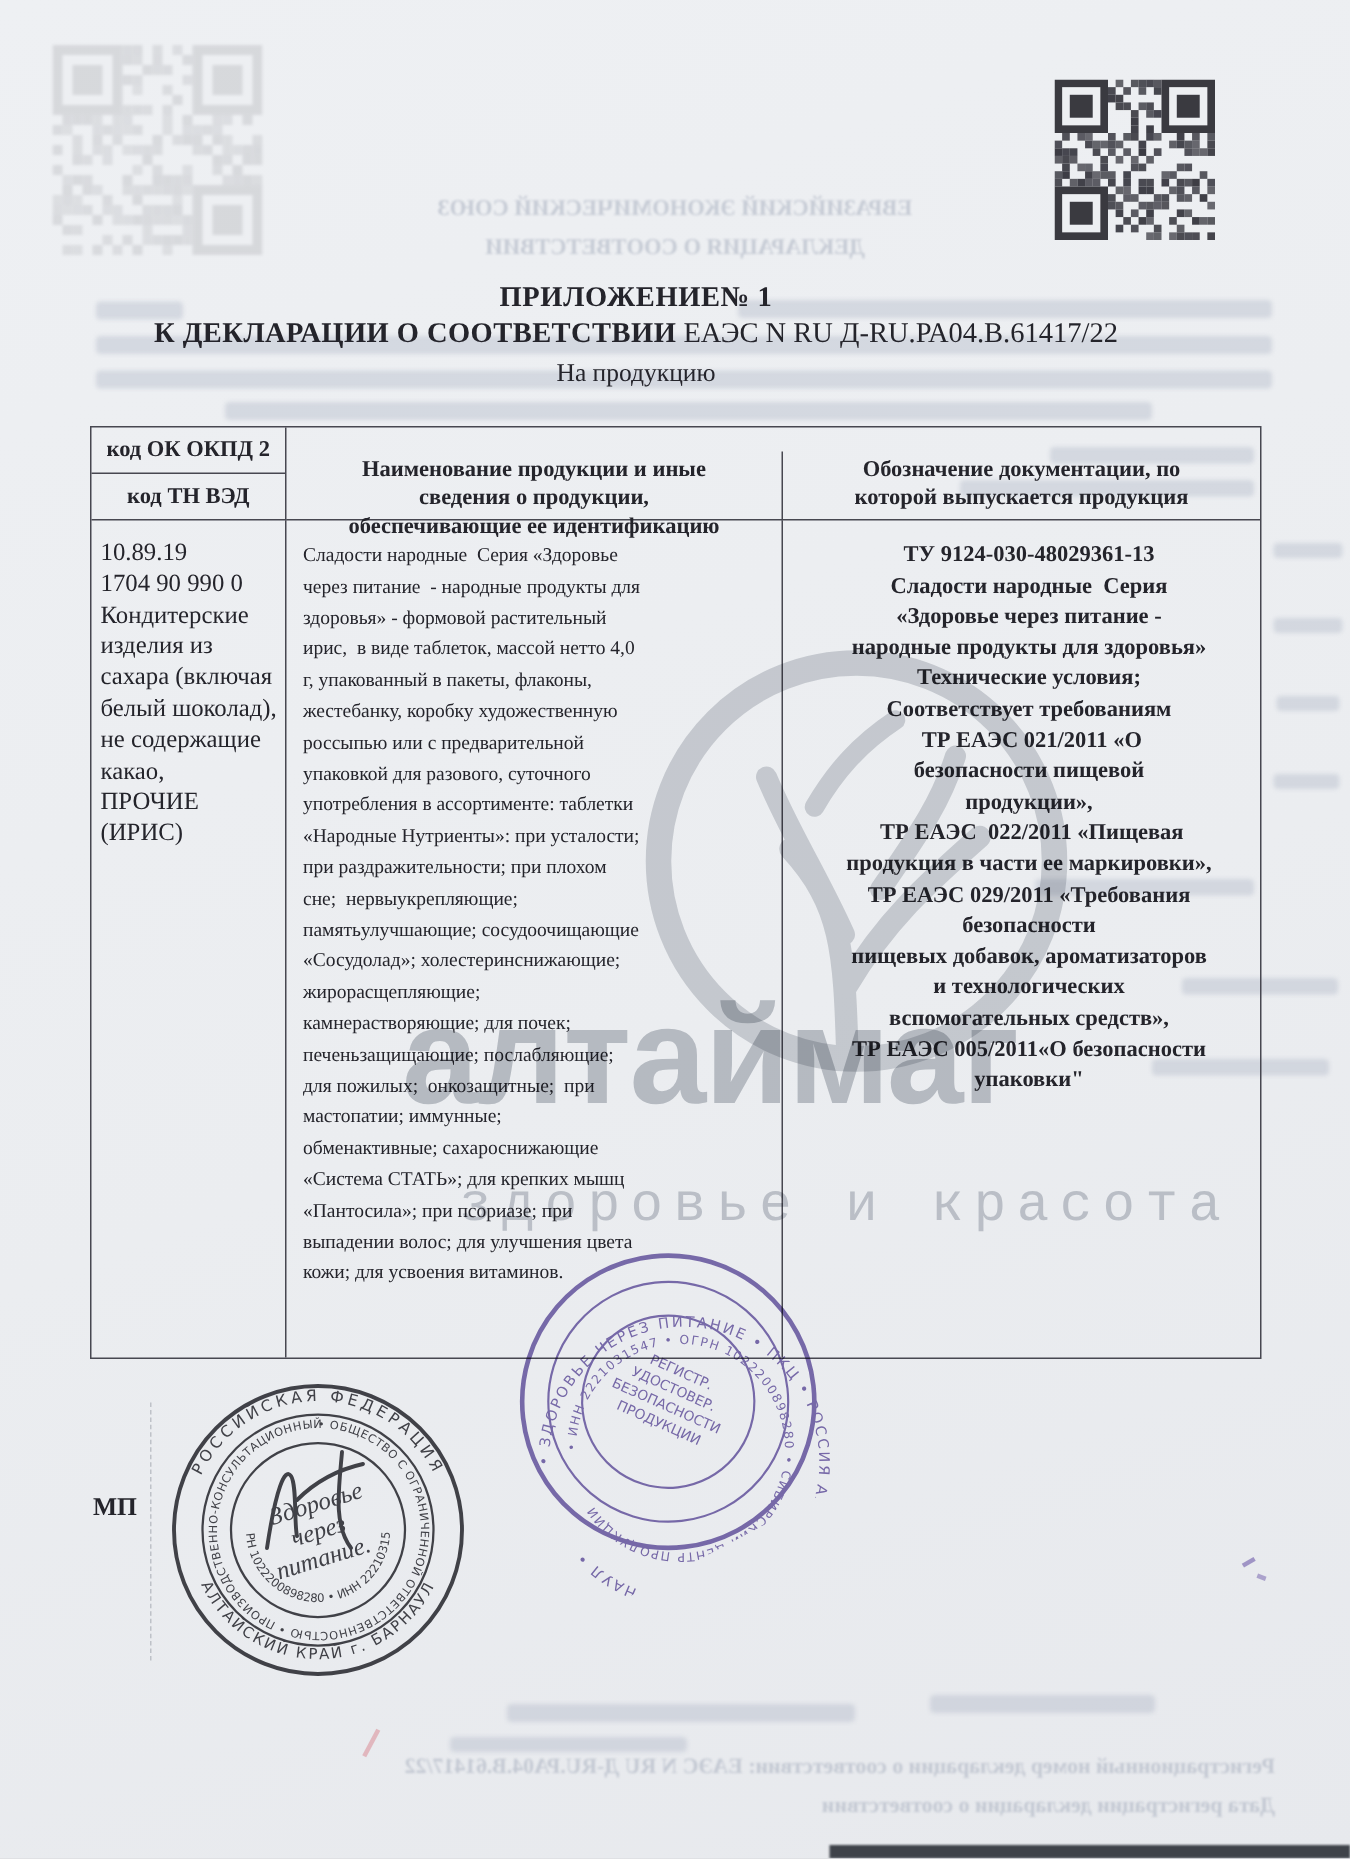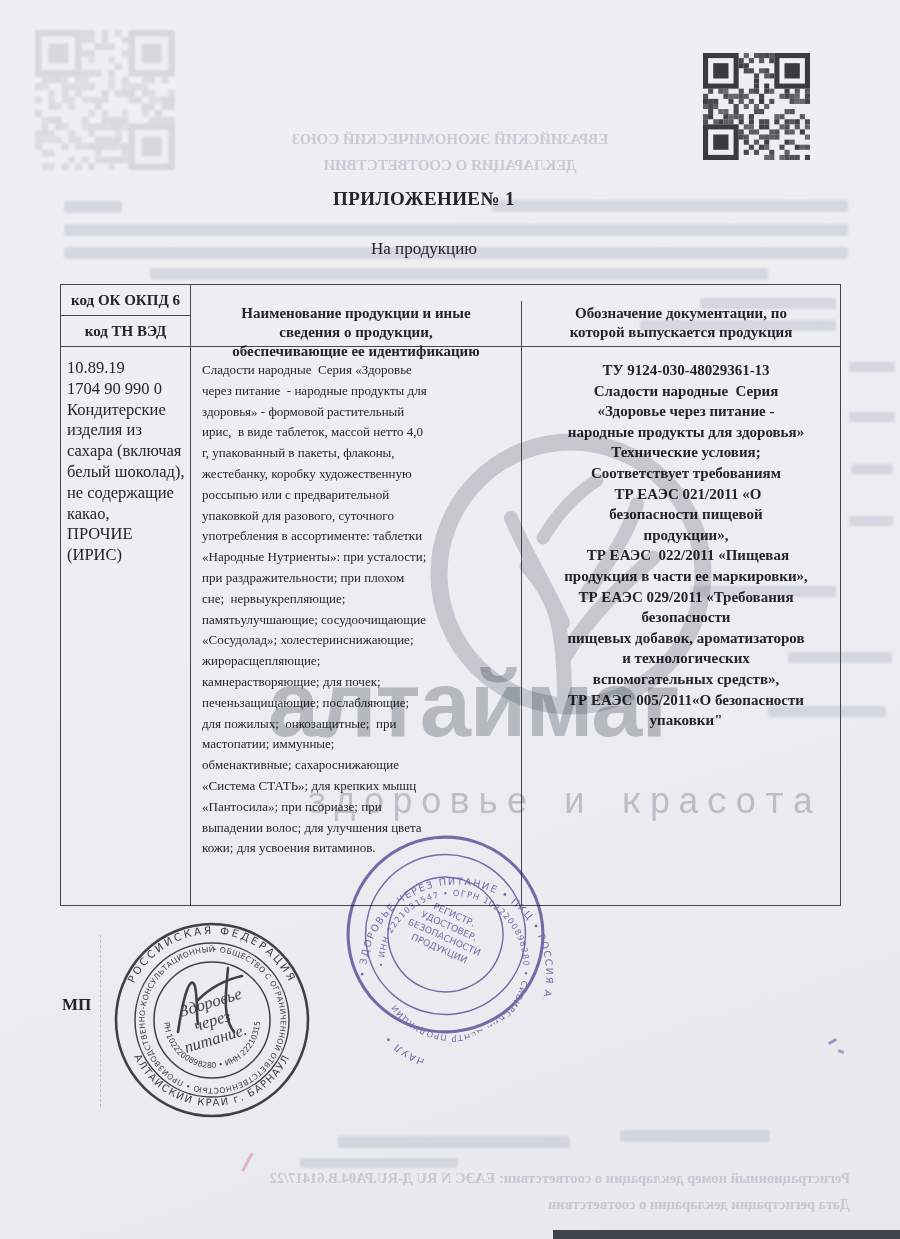--- a/index.html
+++ b/index.html
@@ -402,25 +402,26 @@
   <div class="gstrip" style="left:788px;top:652px;width:104px;height:11px"></div>
   <div class="gstrip" style="left:768px;top:706px;width:118px;height:11px"></div>
   <div class="gstrip" style="left:338px;top:1136px;width:232px;height:12px"></div>
   <div class="gstrip" style="left:300px;top:1158px;width:158px;height:10px"></div>
   <div class="gstrip" style="left:620px;top:1130px;width:150px;height:12px"></div>
 
   <div class="abs gb1 ghost-text mirror">Регистрационный номер декларации о соответствии: ЕАЭС N RU Д-RU.РА04.В.61417/22</div>
   <div class="abs gb2 ghost-text mirror">Дата регистрации декларации о соответствии</div>
 
   <div class="abs title-wrap t1">ПРИЛОЖЕНИЕ№ 1</div>
+  <div class="abs title-wrap t2"><b>К ДЕКЛАРАЦИИ О СООТВЕТСТВИИ</b><span> ЕАЭС N RU Д-RU.РА04.В.61417/22</span></div>
   <div class="abs title-wrap t3">На продукцию</div>
 
   <div class="abs doc-table">
     <div class="cell hdr hdr-c1">
-      <div>код ОК ОКПД 6</div>
+      <div>код ОК ОКПД 2</div>
       <div>код ТН ВЭД</div>
     </div>
     <div class="cell hdr hdr-pad pre">Наименование продукции и иные
 сведения о продукции,
 обеспечивающие ее идентификацию</div>
     <div class="cell hdr hdr-pad pre last">Обозначение документации, по
 которой выпускается продукция</div>
     <div class="cell body b1 pre">10.89.19
 1704 90 990 0
 Кондитерские

